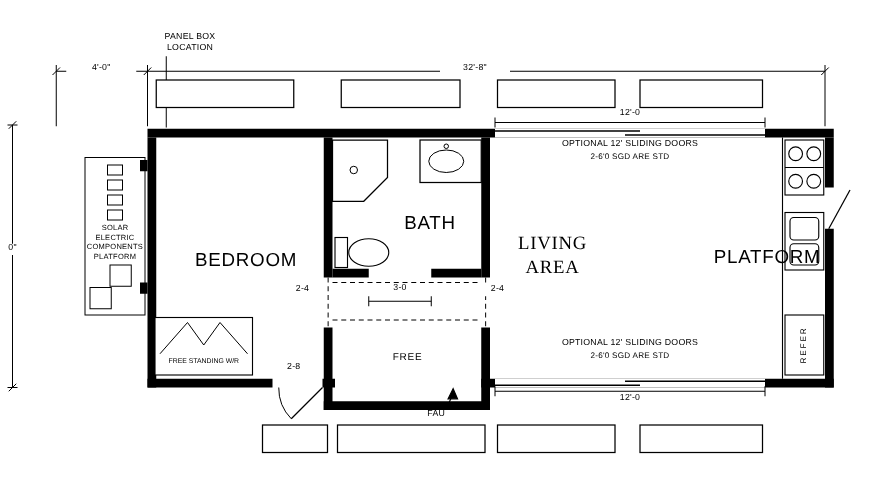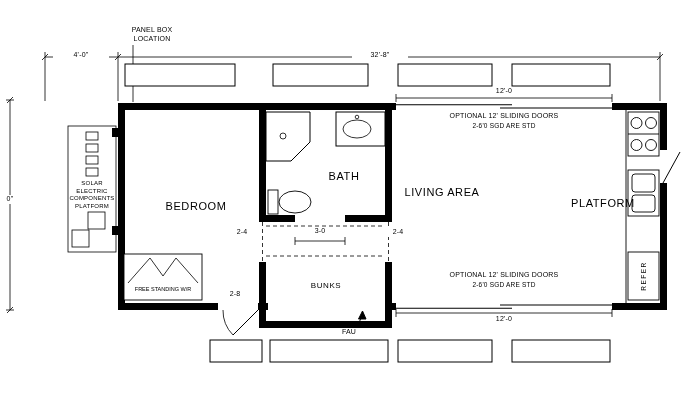--- a/index.html
+++ b/index.html
@@ -4,21 +4,21 @@
 <style>
   * { margin:0; padding:0; box-sizing:border-box; }
   body { background:#fff; font-family:"Liberation Sans", sans-serif; }
   .plan { position:relative; width:700px; height:400px; background:#fff; color:#000; overflow:hidden; }
   .plan svg { position:absolute; left:0; top:0; }
   .lbl {
     position:absolute; color:#000; text-align:center; white-space:pre-line;
     font-family:"Liberation Sans", sans-serif; font-size:7px; line-height:1.25;
     letter-spacing:0.2px;
   }
-  .lbl.room { font-size:11px; letter-spacing:0.6px; }
+  .lbl.room { font-size:15px; letter-spacing:0.6px; }
   .lbl.tiny { font-size:6px; }
   .lbl.micro { font-size:5.5px; letter-spacing:0; }
   .lbl.note2 { font-size:6.5px; }
   .lbl.bgw { background:#fff; padding:0 1px; }
   .lbl.rot {
     display:flex; align-items:center; justify-content:center;
     transform:rotate(-90deg); font-size:6.5px; letter-spacing:1.5px;
   }
 </style>
 </head>
@@ -181,24 +181,24 @@
 
   <div class="lbl room" style="left:156px; top:200px; width:80px;">BEDROOM</div>
   <div class="lbl micro" style="left:125px; top:286px; width:76px;">FREE STANDING W/R</div>
   <div class="lbl bgw" style="left:220px; top:290px; width:30px;">2-8</div>
 
   <div class="lbl room" style="left:322px; top:170px; width:44px;">BATH</div>
   <div class="lbl" style="left:228px; top:228px; width:28px;">2-4</div>
   <div class="lbl bgw" style="left:302px; top:227px; width:36px;">3-0</div>
   <div class="lbl bgw" style="left:384px; top:228px; width:28px;">2-4</div>
 
-  <div class="lbl room" style="left:300px; top:281px; width:52px; font-size:8px;">BUNKS</div>
+  <div class="lbl room" style="left:300px; top:281px; width:52px; font-size:8px;">FREE</div>
   <div class="lbl" style="left:336px; top:328px; width:26px;">FAU</div>
 
-  <div class="lbl room" style="left:398px; top:186px; width:88px;">LIVING AREA</div>
+  <div class="lbl room" style="left:398px; top:186px; width:88px;font-family:Liberation Serif, serif;">LIVING AREA</div>
   <div class="lbl room" style="left:571px; top:197px; width:54px;">PLATFORM</div>
   <div class="lbl rot" style="left:620px; top:260px; width:48px; height:32px;">REFER</div>
 
   <div class="lbl" style="left:474px; top:87px; width:60px;">12'-0</div>
   <div class="lbl" style="left:414px; top:112px; width:180px;">OPTIONAL 12' SLIDING DOORS</div>
   <div class="lbl note2" style="left:414px; top:122px; width:180px;">2-6'0 SGD ARE STD</div>
 
   <div class="lbl" style="left:414px; top:271px; width:180px;">OPTIONAL 12' SLIDING DOORS</div>
   <div class="lbl note2" style="left:414px; top:281px; width:180px;">2-6'0 SGD ARE STD</div>
   <div class="lbl" style="left:474px; top:315px; width:60px;">12'-0</div>

